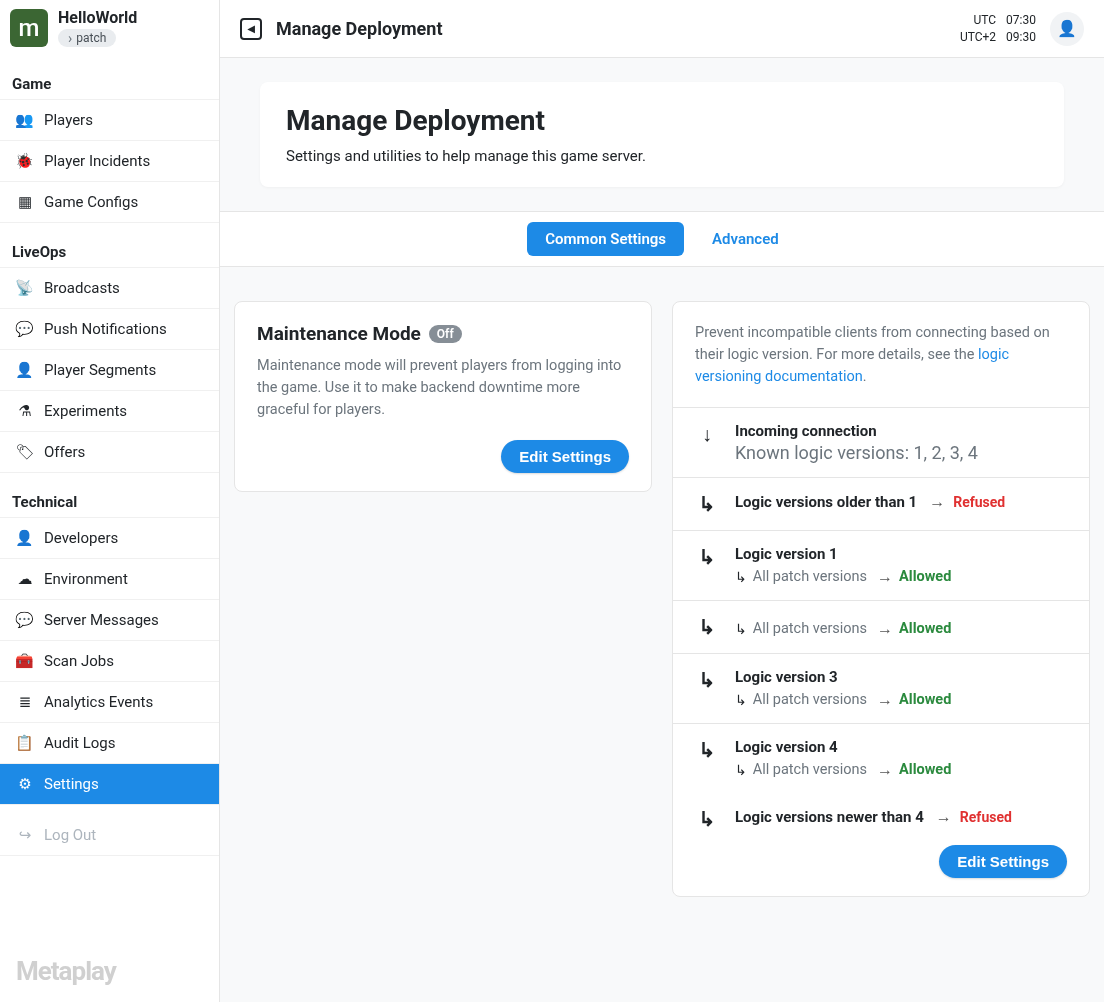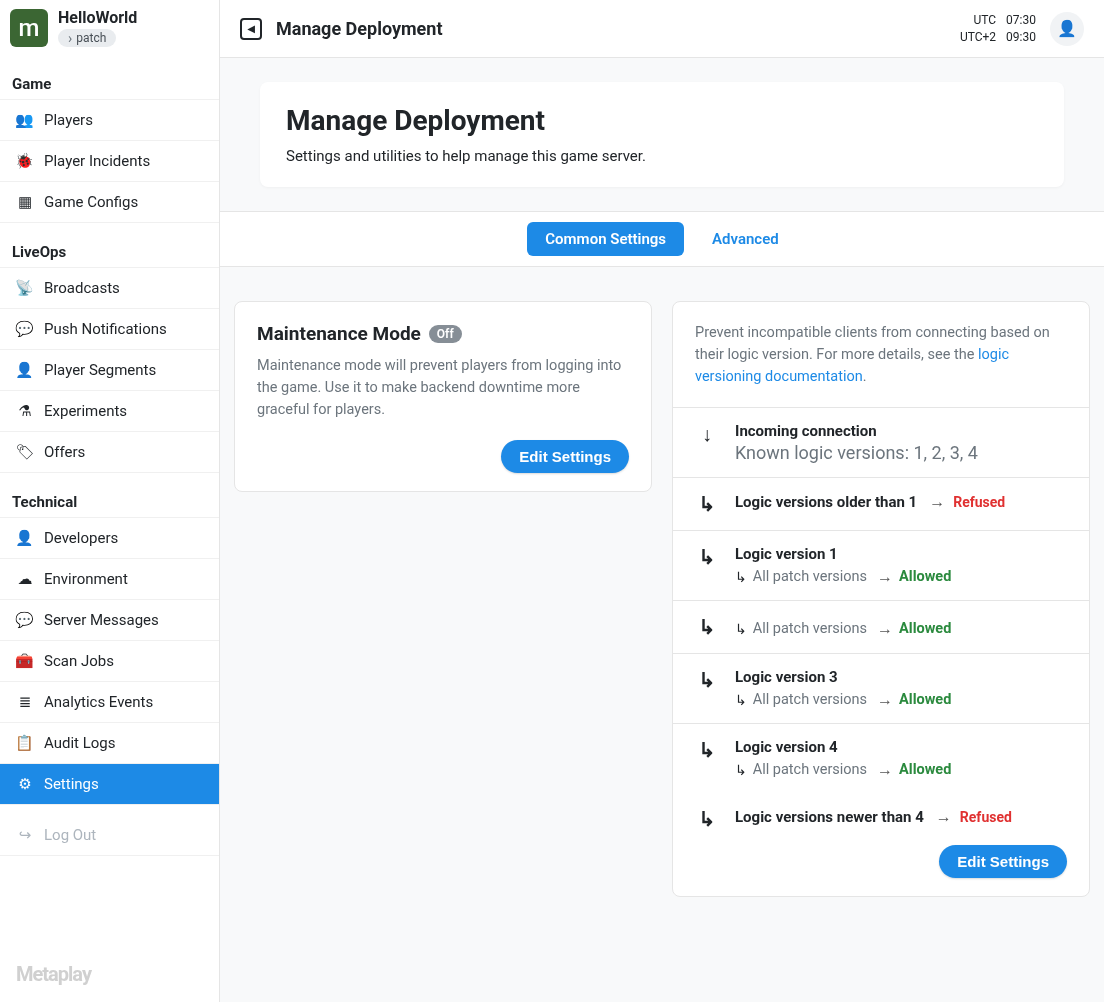--- a/index.html
+++ b/index.html
@@ -11,21 +11,21 @@
     .env-badge { display: inline-flex; align-items: center; background: #e9ecef; border-radius: 12px; padding: 1px 10px; font-size: 12px; color: #495057; margin-top: 2px; }
     .env-badge::before { content: "›"; margin-right: 4px; font-size: 14px; color: #6c757d; }
     .sidebar-section-title { font-weight: 700; font-size: 15px; padding: 20px 12px 6px 12px; color: #212529; }
     .sidebar-item { display: flex; align-items: center; padding: 11px 14px; border-bottom: 1px solid #f0f0f0; cursor: pointer; color: #212529; font-size: 15px; }
     .sidebar-item.first { border-top: 1px solid #f0f0f0; }
     .sidebar-item .icon { width: 22px; text-align: center; margin-right: 8px; color: #212529; font-size: 15px; }
     .sidebar-item.active { background: #1d8ae6; color: #fff; }
     .sidebar-item.active .icon { color: #fff; }
     .sidebar-item.logout { color: #adb5bd; margin-top: 10px; }
     .sidebar-item.logout .icon { color: #adb5bd; }
-    .sidebar-footer { margin-top: auto; padding: 16px; color: #d0d0d0; font-size: 20px; font-weight: 700; letter-spacing: -1px; }
+    .sidebar-footer { margin-top: auto; padding: 16px; color: #d0d0d0; font-size: 26px; font-weight: 700; letter-spacing: -1px; }
     .main { flex: 1; display: flex; flex-direction: column; background: #fff; }
     .topbar { display: flex; align-items: center; padding: 12px 20px; border-bottom: 1px solid #e5e5e5; height: 58px; }
     .collapse-icon { width: 22px; height: 22px; border: 2px solid #212529; border-radius: 4px; display: flex; align-items: center; justify-content: center; margin-right: 14px; font-size: 10px; }
     .topbar-title { font-weight: 700; font-size: 18px; }
     .topbar-right { margin-left: auto; display: flex; align-items: center; }
     .time-block { text-align: right; font-size: 12px; color: #212529; margin-right: 14px; line-height: 1.4; }
     .time-row { display: flex; gap: 10px; justify-content: flex-end; }
     .avatar { width: 34px; height: 34px; border-radius: 50%; background: #f1f3f5; display: flex; align-items: center; justify-content: center; font-size: 16px; }
     .content { flex: 1; overflow-y: auto; background: #f8f9fa; }
     .hero-wrap { background: #f8f9fa; padding: 24px 40px; border-bottom: 1px solid #e5e5e5; }

